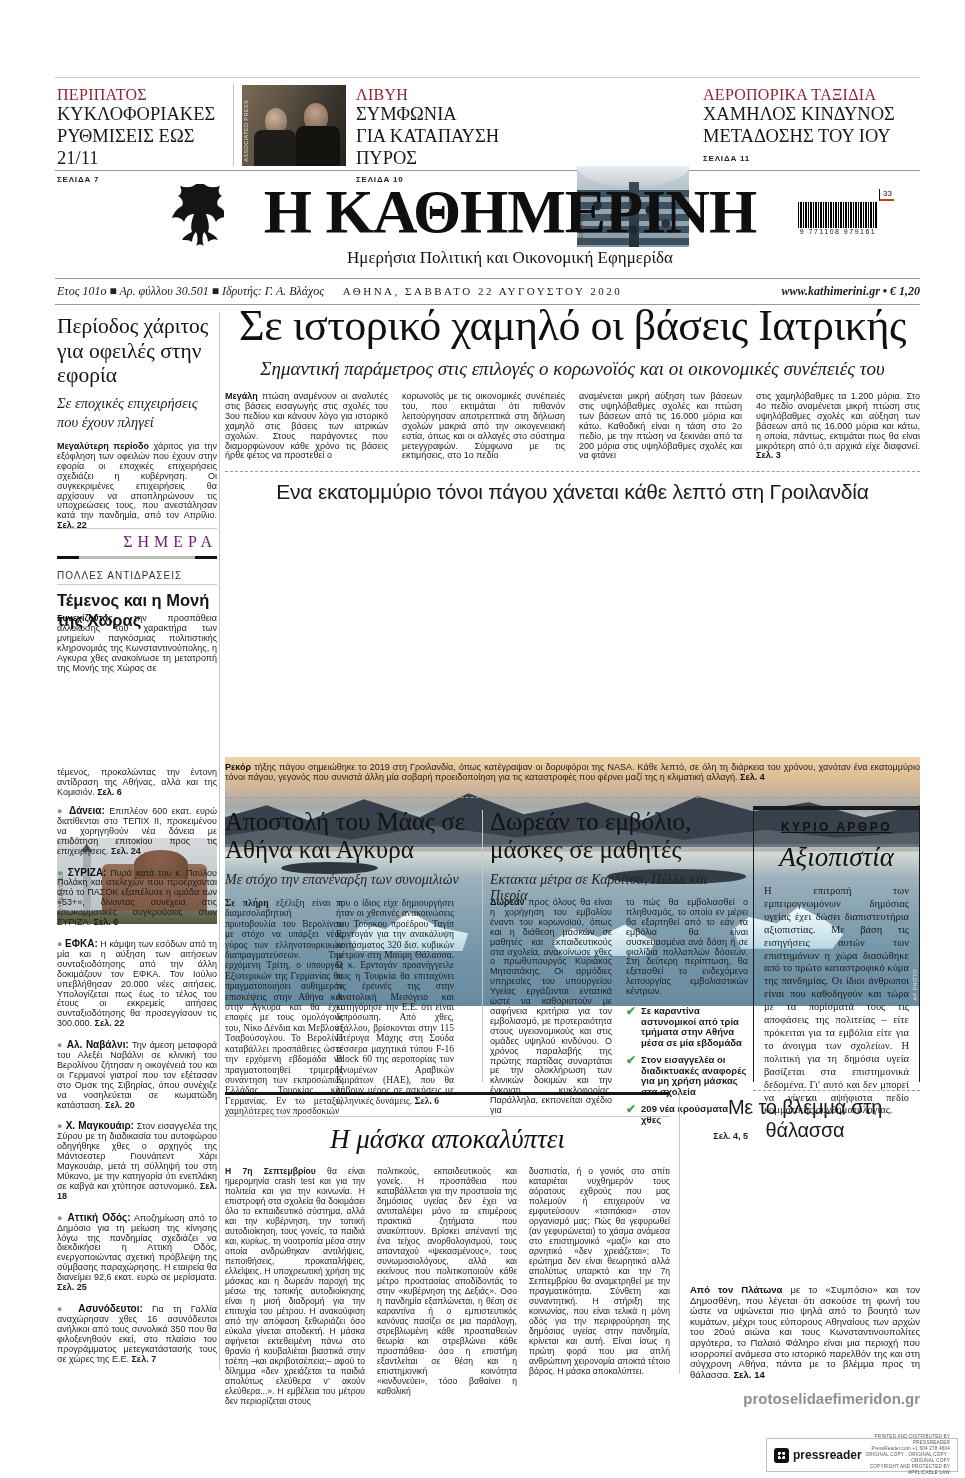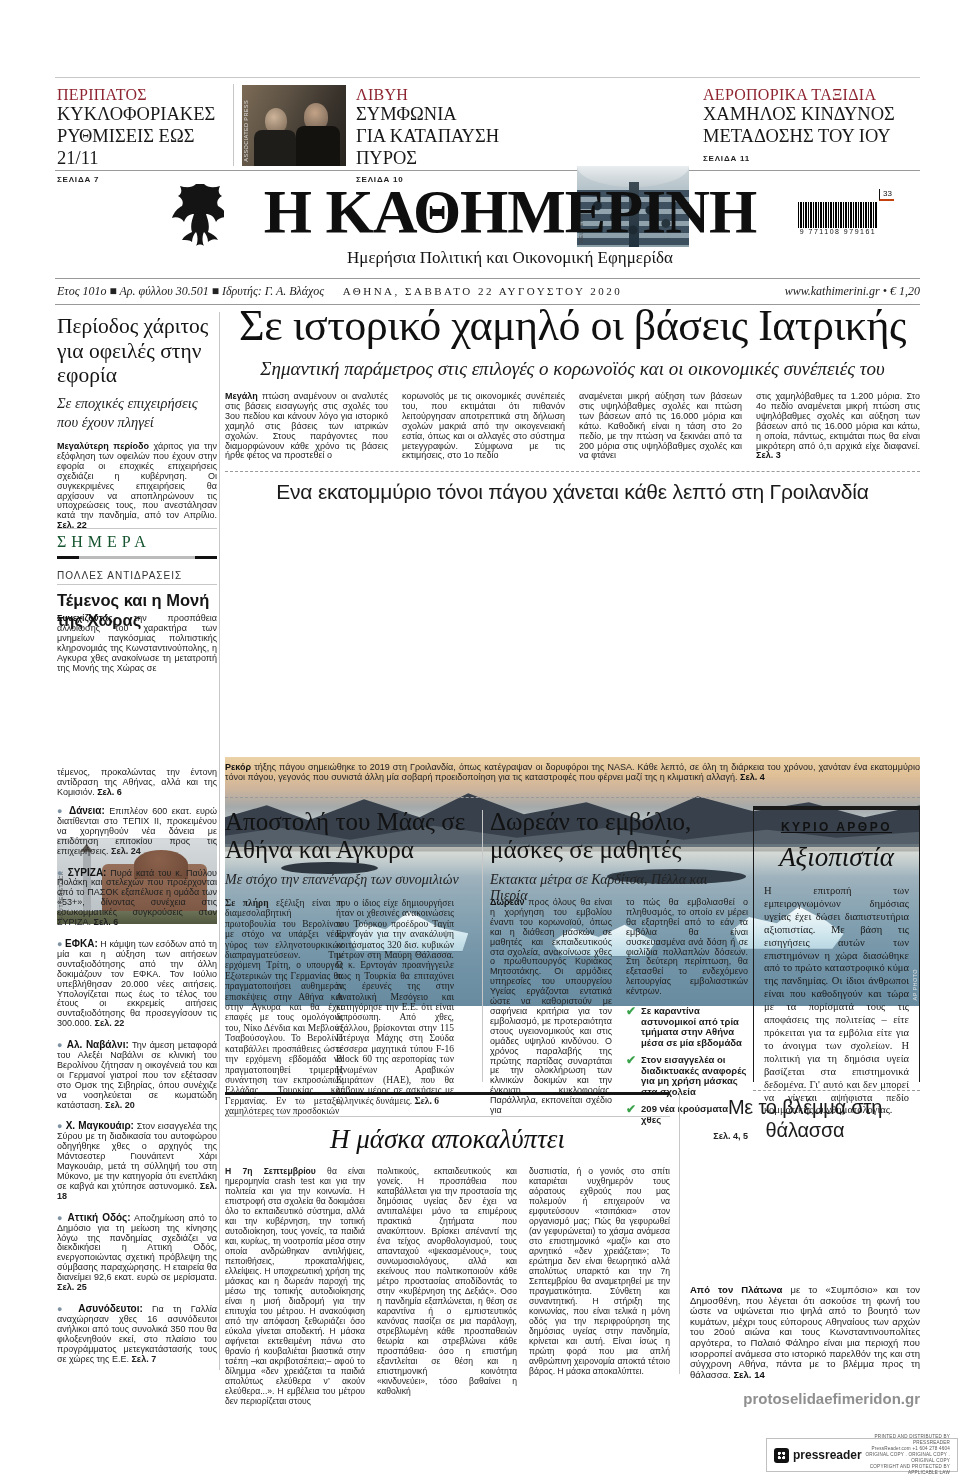--- a/index.html
+++ b/index.html
@@ -24,21 +24,21 @@
   
   .masthead-title{font-family:"Liberation Serif",serif;font-weight:bold;font-size:62px;letter-spacing:-1px;color:#0f0f0f;text-align:center;white-space:nowrap;}
   .tagline{font-family:"Liberation Serif",serif;font-size:17px;text-align:center;color:#141414;}
   .dateline{font-family:"Liberation Serif",serif;font-size:12px;font-style:italic;color:#222;}
   .dateline-c{font-family:"Liberation Serif",serif;font-size:11px;letter-spacing:2.5px;color:#222;}
   
   .side-title{font-family:"Liberation Serif",serif;font-size:21.5px;line-height:1.15;color:#141414;}
   .side-sub{font-family:"Liberation Serif",serif;font-style:italic;font-size:14.5px;line-height:1.3;color:#222;}
   .body9{font-size:9px;line-height:9.9px;color:#222;}
   .body9 b{color:#111;}
-  .simera{font-family:"Liberation Serif",serif;font-size:16px;letter-spacing:5px;text-align:left;color:#14532d;}
+  .simera{font-family:"Liberation Serif",serif;font-size:16px;letter-spacing:5px;text-align:right;color:#701a75;}
   .simera-rule{height:3px;background:linear-gradient(90deg,#111 0 22px,#bbb 22px calc(100% - 22px),#111 calc(100% - 22px));}
   .side-kicker{font-size:10px;letter-spacing:1px;color:#333;}
   .side-head{font-size:16.5px;font-weight:bold;line-height:1.2;color:#151515;}
   .brief{margin-bottom:11px;font-size:9px;line-height:9.9px;text-align:justify;color:#222;position:relative;padding-left:0;}
   .brief .dot{color:var(--bullet-blue);font-size:9px;}
   .brief .lbl{font-weight:bold;font-size:10px;color:#111;}
   
   .headline{font-family:"Liberation Serif",serif;font-size:44px;letter-spacing:-.5px;color:#101010;text-align:center;white-space:nowrap;}
   .subhead{font-family:"Liberation Serif",serif;font-style:italic;font-size:19px;color:#1a1a1a;text-align:center;}
   .story-title{font-family:"Liberation Serif",serif;font-size:25px;line-height:1.12;color:#121212;}
@@ -161,21 +161,21 @@
   <div class="abs masthead-title" style="left:225px;top:176px;width:570px;">Η ΚΑΘΗΜΕΡΙΝΗ</div>
   <div class="abs" style="left:798px;top:182px;width:96px;">
     <div style="text-align:right;"><span class="issue-code">33</span></div>
     <div class="barcode-bars" style="width:80px;margin-top:2px;"></div>
     <div class="barcode-num" style="width:80px;">9 771108 979161</div>
   </div>
 
   <div class="abs rule" style="left:55px;top:278px;width:865px;background:#999;"></div>
   <div class="abs dateline" style="left:57px;top:284px;width:330px;">Ετος 101ο ■ Αρ. φύλλου 30.501 ■ Ιδρυτής: Γ. Α. Βλάχος</div>
   <div class="abs dateline-c" style="left:300px;top:285px;width:365px;text-align:center;">ΑΘΗΝΑ, ΣΑΒΒΑΤΟ 22 ΑΥΓΟΥΣΤΟΥ 2020</div>
-  <div class="abs dateline" style="left:700px;top:284px;width:220px;text-align:right;">www.kathimerini.gr • € 1,20</div>
+  <div class="abs dateline" style="left:700px;top:284px;width:220px;text-align:right;font-weight:bold;">www.kathimerini.gr • € 1,20</div>
   <div class="abs rule" style="left:55px;top:304px;width:865px;background:#999;"></div>
 
   <div class="abs vrule" style="left:219px;top:312px;height:1058px;"></div>
 
   <div class="abs side-sub" style="left:57px;top:394px;width:160px;">Σε εποχικές επιχειρήσεις που έχουν πληγεί</div>
   <div class="abs side-title" style="left:57px;top:314px;width:162px;">Περίοδος χάριτος για οφειλές στην εφορία</div>
   <div class="abs body9 just" style="left:57px;top:442px;width:160px;">
     <b>Μεγαλύτερη περίοδο</b>
     <span>χάριτος για την εξόφληση των οφειλών που έχουν στην εφορία οι εποχικές επιχειρήσεις σχεδιάζει η κυβέρνηση. Οι συγκεκριμένες επιχειρήσεις θα αρχίσουν να αποπληρώνουν τις υποχρεώσεις τους, που ανεστάλησαν κατά την πανδημία, από τον Απρίλιο.</span>
     <b>Σελ. 22</b>

